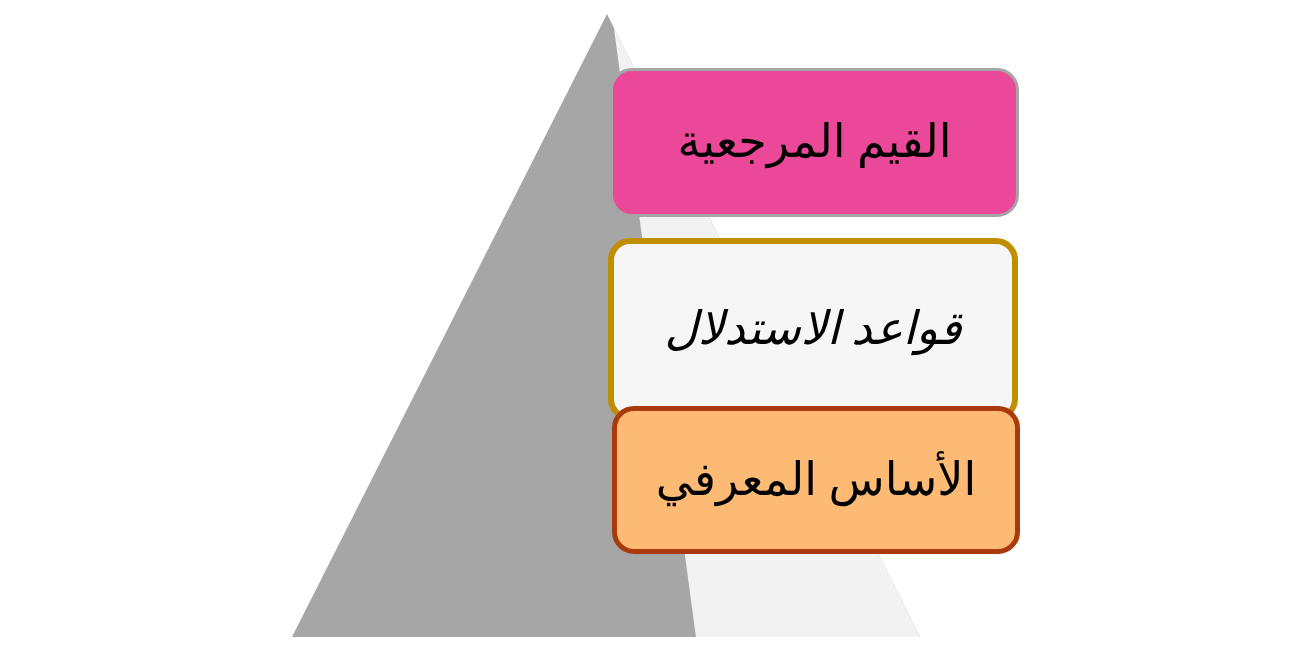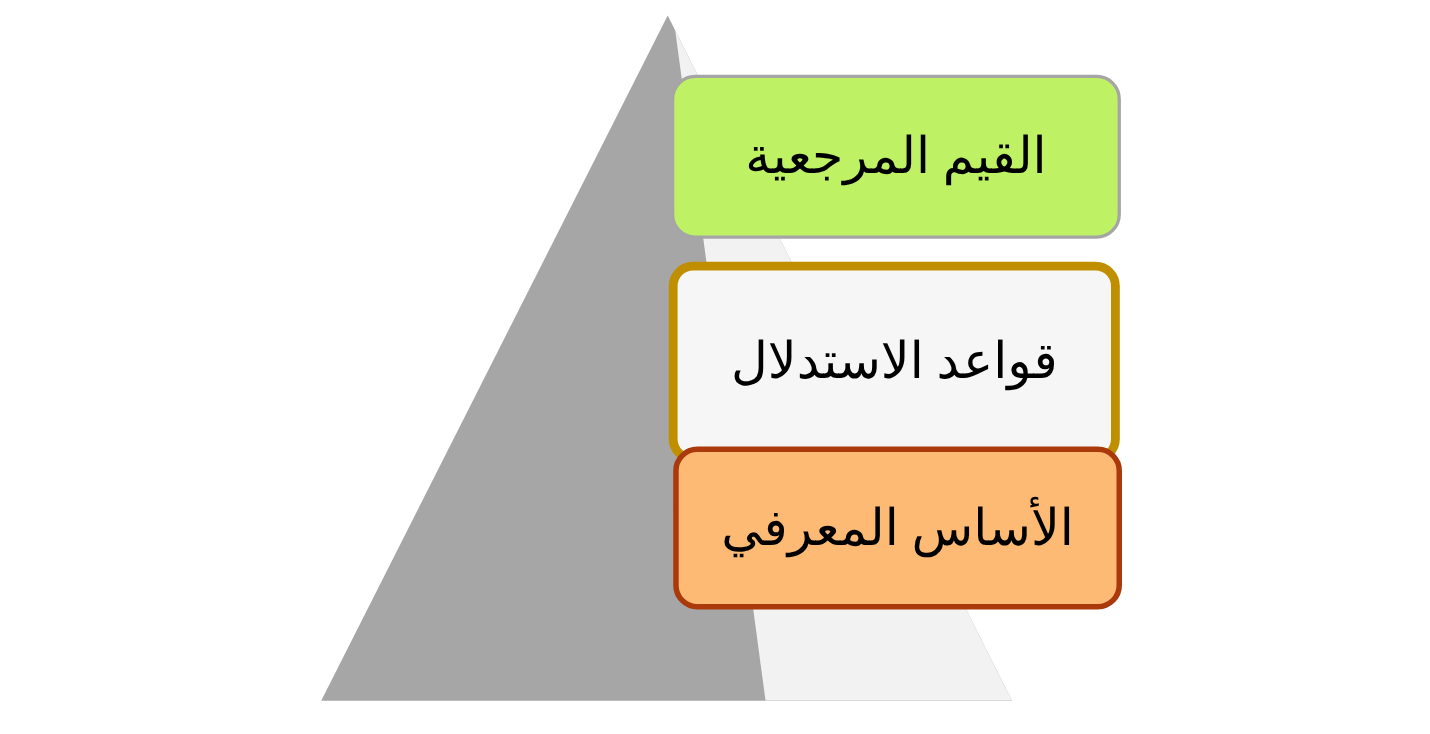--- a/index.html
+++ b/index.html
@@ -61,21 +61,22 @@
     width: 409px;
     height: 149px;
     border: 3px solid #A5A5A5;
   }
 
   #box-middle {
     left: 608px;
     top: 238px;
     width: 410px;
     height: 183px;
-    border: 8px solid #0f766e;
+    border: 6px solid #0f766e;
+    font-style: italic;
   }
 
   #box-bottom {
     left: 612px;
     top: 406px;
     width: 408px;
     height: 148px;
     border: 5px solid #AA3A0C;
   }
 </style>
@@ -91,21 +92,21 @@
       </clipPath>
     </defs>
 
     <polygon points="607,14 920,637 292,637" fill="#A6A6A6"></polygon>
 
     <g clip-path="url(#tri-clip)">
       <polygon points="612,14 1010,667 700,667" fill="#F2F2F2"></polygon>
     </g>
   </svg>
 
-  <div class="level-box" id="box-top" style="border-color: rgb(165, 165, 165); background: #bef264;">
+  <div class="level-box" id="box-top" style="border-color: rgb(165, 165, 165); background: #ec4899;">
     <span class="level-label">القيم المرجعية</span>
   </div>
 
   <div class="level-box" id="box-middle" style="border-color: rgb(191, 143, 0); background: rgb(246, 246, 246);">
     <span class="level-label">قواعد الاستدلال</span>
   </div>
 
   <div class="level-box" id="box-bottom" style="border-color: rgb(170, 58, 12); background: #fdba74;">
     <span class="level-label">الأساس المعرفي</span>
   </div>

